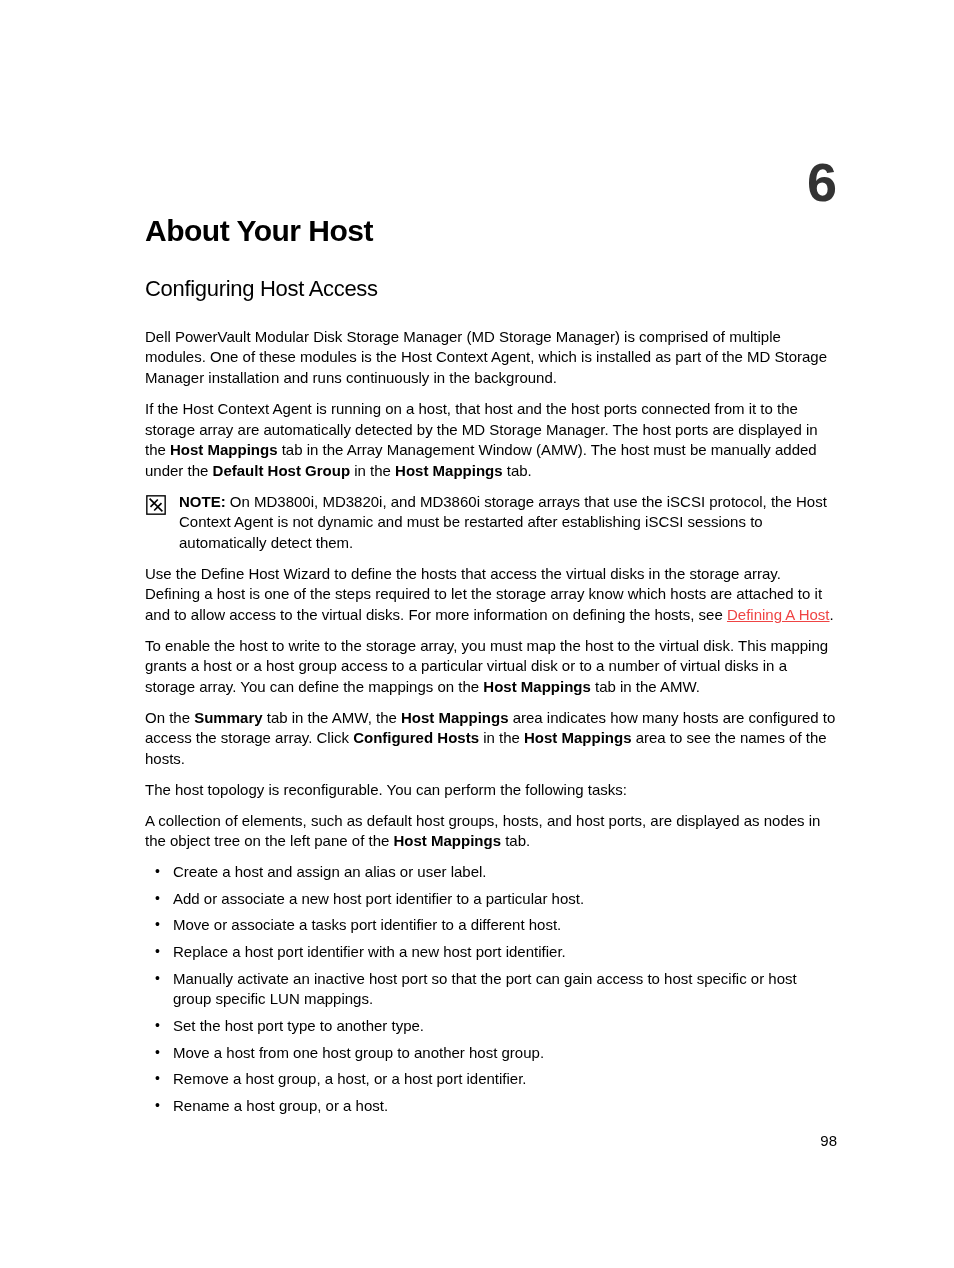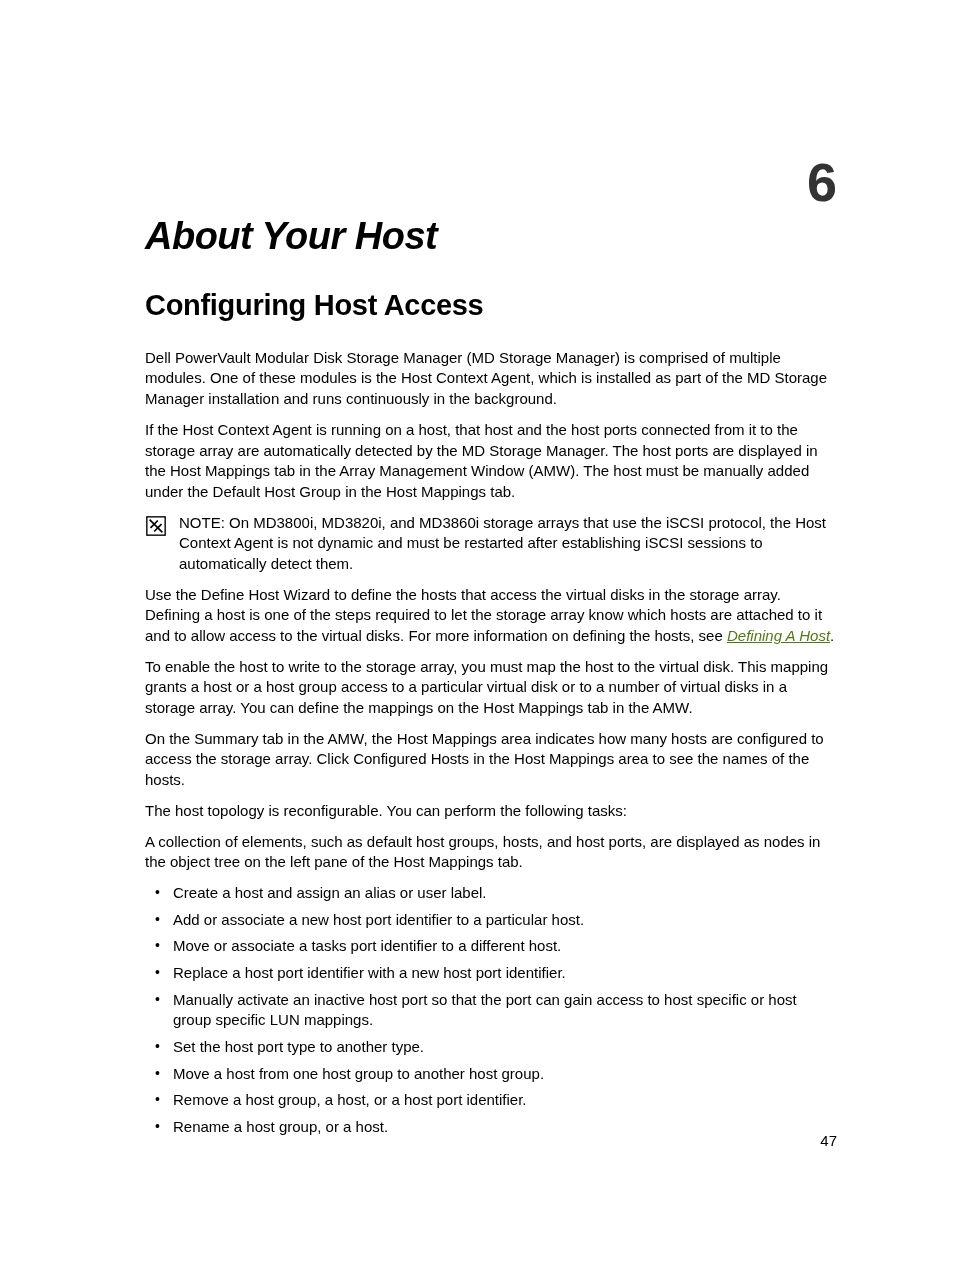--- a/index.html
+++ b/index.html
@@ -22,61 +22,59 @@
     }
     .chapter-number {
       position: absolute;
       top: 145px;
       right: 117px;
       font-size: 54px;
       font-weight: 600;
       color: #333;
     }
     h1 {
-      font-size: 38px;
+      font-size: 30px;
       font-weight: 600;
       margin-bottom: 22px;
       margin-top: 60px;
       letter-spacing: -0.5px;
-      font-style: italic;
     }
     h2 {
-      font-size: 29px;
-      font-weight: 700;
+      font-size: 22px;
+      font-weight: 400;
       margin-bottom: 22px;
       letter-spacing: -0.3px;
     }
     p {
       margin-bottom: 10px;
       font-size: 15px;
       line-height: 1.38;
     }
     .bold {
-      font-weight: 400;
+      font-weight: 700;
     }
     .note-block {
       display: flex;
       gap: 12px;
       margin-bottom: 10px;
     }
     .note-icon {
       flex-shrink: 0;
       width: 22px;
       height: 22px;
       margin-top: 2px;
     }
     .note-text {
       flex: 1;
       font-size: 15px;
       line-height: 1.38;
     }
     a {
-      color: #4d7c0f;
+      color: #ef4444;
       text-decoration: underline;
-      font-style: italic;
     }
     ul {
       list-style: none;
       padding-left: 28px;
       margin-top: 6px;
     }
     ul li {
       position: relative;
       margin-bottom: 6px;
       font-size: 15px;
@@ -146,13 +144,13 @@
       <li>Replace a host port identifier with a new host port identifier.</li>
       <li>Manually activate an inactive host port so that the port can gain access to host specific or host group specific LUN mappings.</li>
       <li>Set the host port type to another type.</li>
       <li>Move a host from one host group to another host group.</li>
       <li>Remove a host group, a host, or a host port identifier.</li>
       <li>Rename a host group, or a host.</li>
     </ul>
 
 </div>
 
-<div class="page-number">47</div>
+<div class="page-number">98</div>
 
 </body></html>

